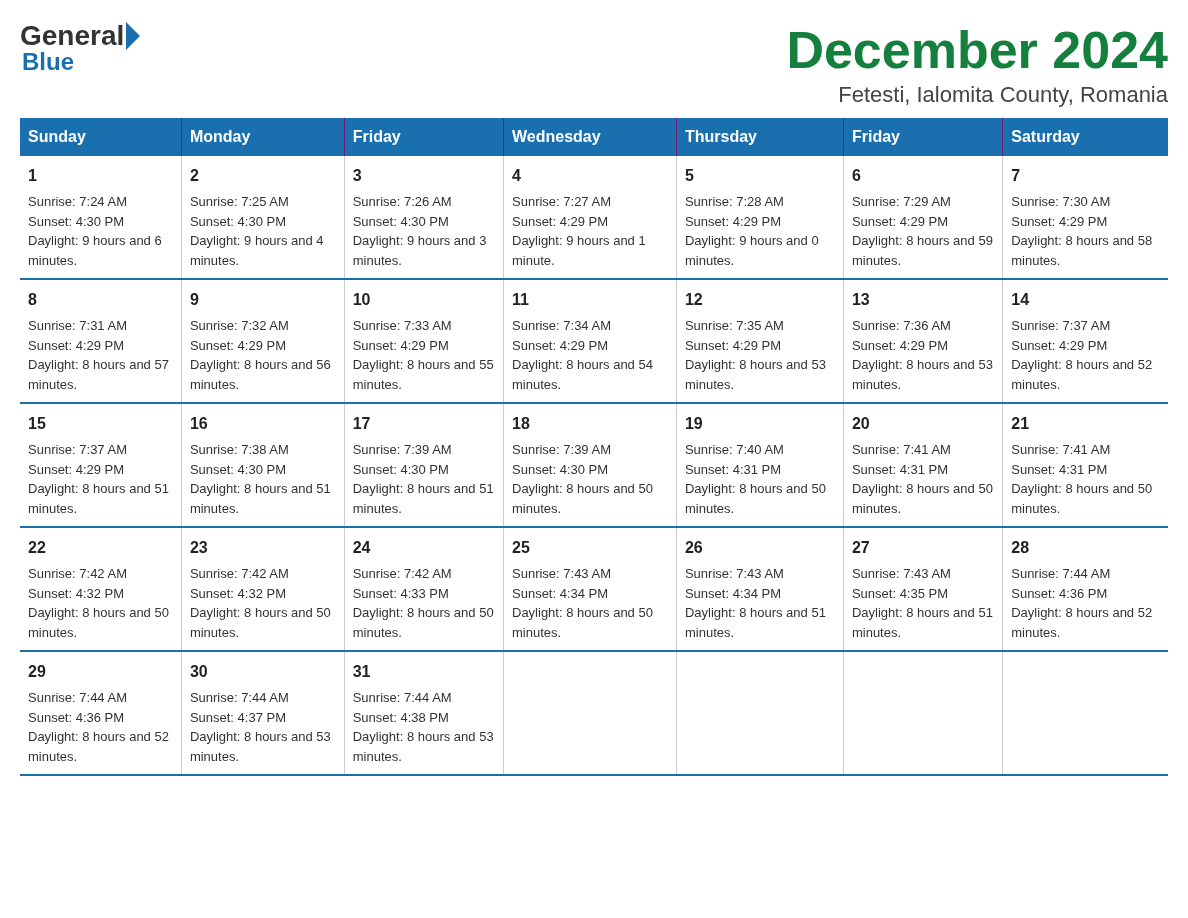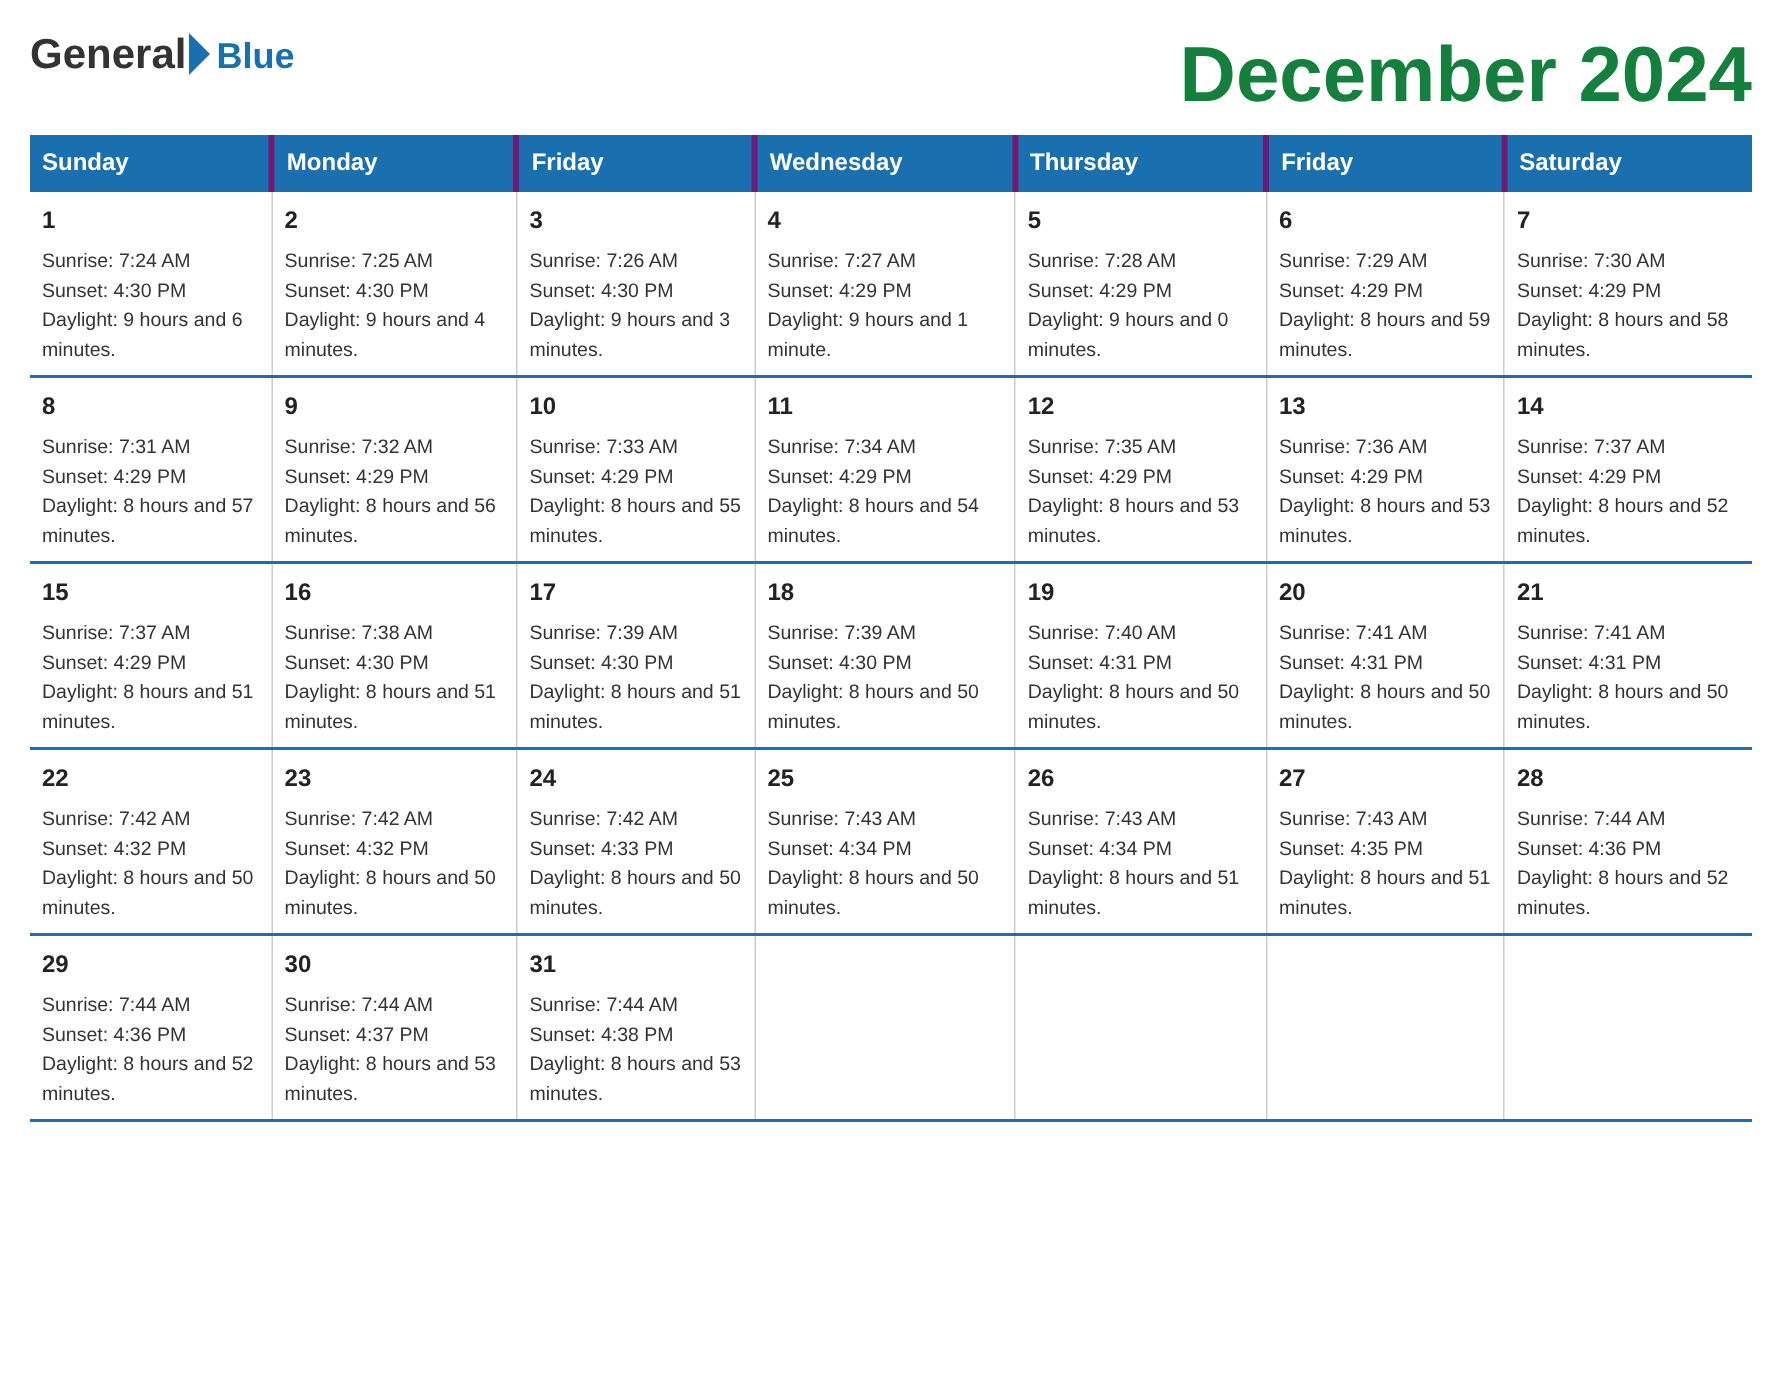--- a/index.html
+++ b/index.html
@@ -11,22 +11,22 @@
       min-height: 918px;
     }
     .header {
       display: flex;
       justify-content: space-between;
       align-items: flex-start;
       margin-bottom: 10px;
     }
     .logo {
       display: flex;
-      flex-direction: row;
-      align-items: flex-end;
+      flex-direction: column;
+      align-items: flex-start;
     }
     .logo-text {
       display: flex;
       align-items: center;
       font-size: 28px;
       font-weight: bold;
       color: #333;
     }
     .logo-general { color: #333; }
     .logo-arrow {
@@ -66,21 +66,21 @@
     }
     thead tr {
       background-color: #1a6faf;
       color: #fff;
     }
     thead th {
       padding: 10px 8px;
       text-align: left;
       font-size: 16px;
       font-weight: bold;
-      border-right: 4px solid #701a75;
+      border-right: 1px solid #701a75;
     }
     thead th:last-child { border-right: none; }
     tbody tr {
       border-bottom: 2px solid #1a6faf;
     }
     tbody td {
       vertical-align: top;
       padding: 8px;
       border-right: 1px solid #ccc;
       font-size: 13px;
@@ -109,20 +109,21 @@
 <div class="header">
   <div class="logo">
     <div class="logo-text">
       <span class="logo-general">General</span>
       <span class="logo-arrow"></span>
     </div>
     <div class="logo-subtitle">Blue</div>
   </div>
   <div class="title-block">
     <div class="calendar-title">December 2024</div>
+    <div class="calendar-subtitle">Fetesti, Ialomita County, Romania</div>
   </div>
 </div>
 
 <table>
   <thead>
     <tr>
     <th>Sunday</th>
         <th>Monday</th>
         <th>Friday</th>
         <th>Wednesday</th>

